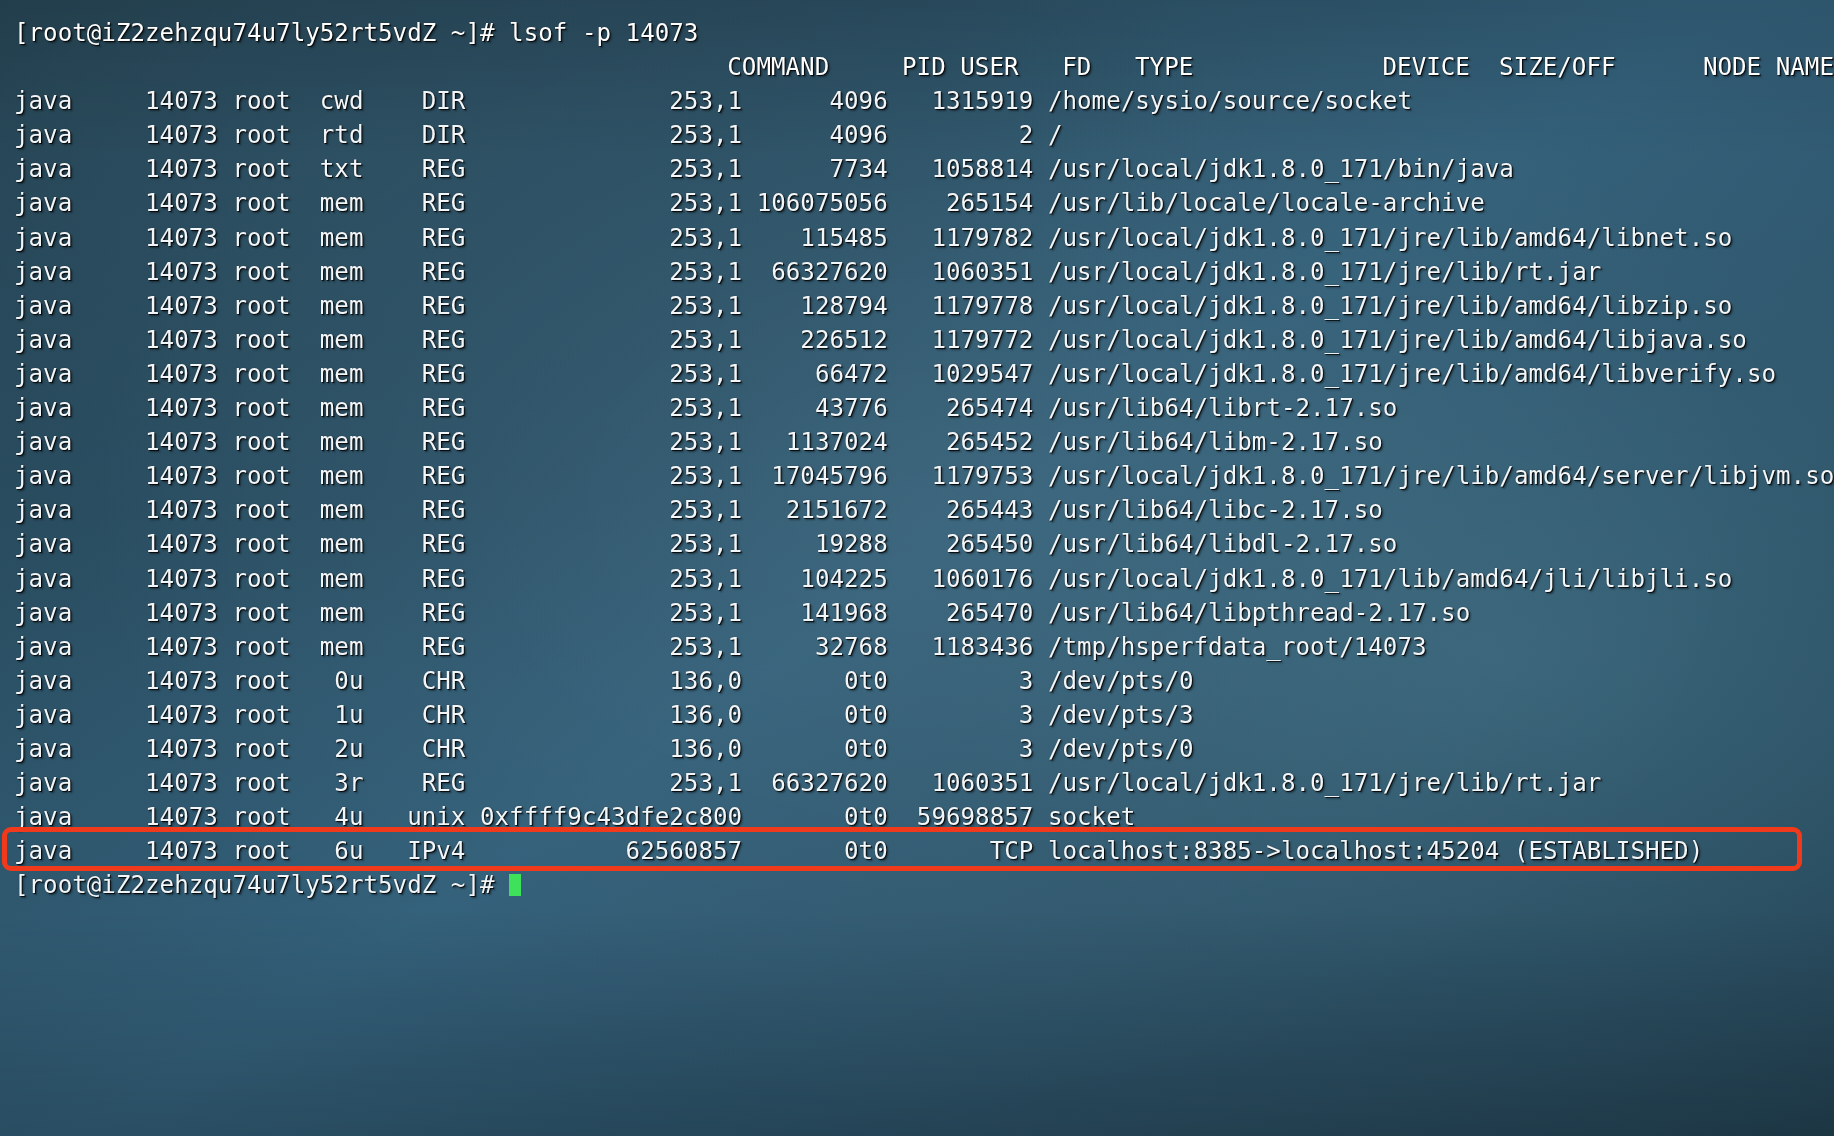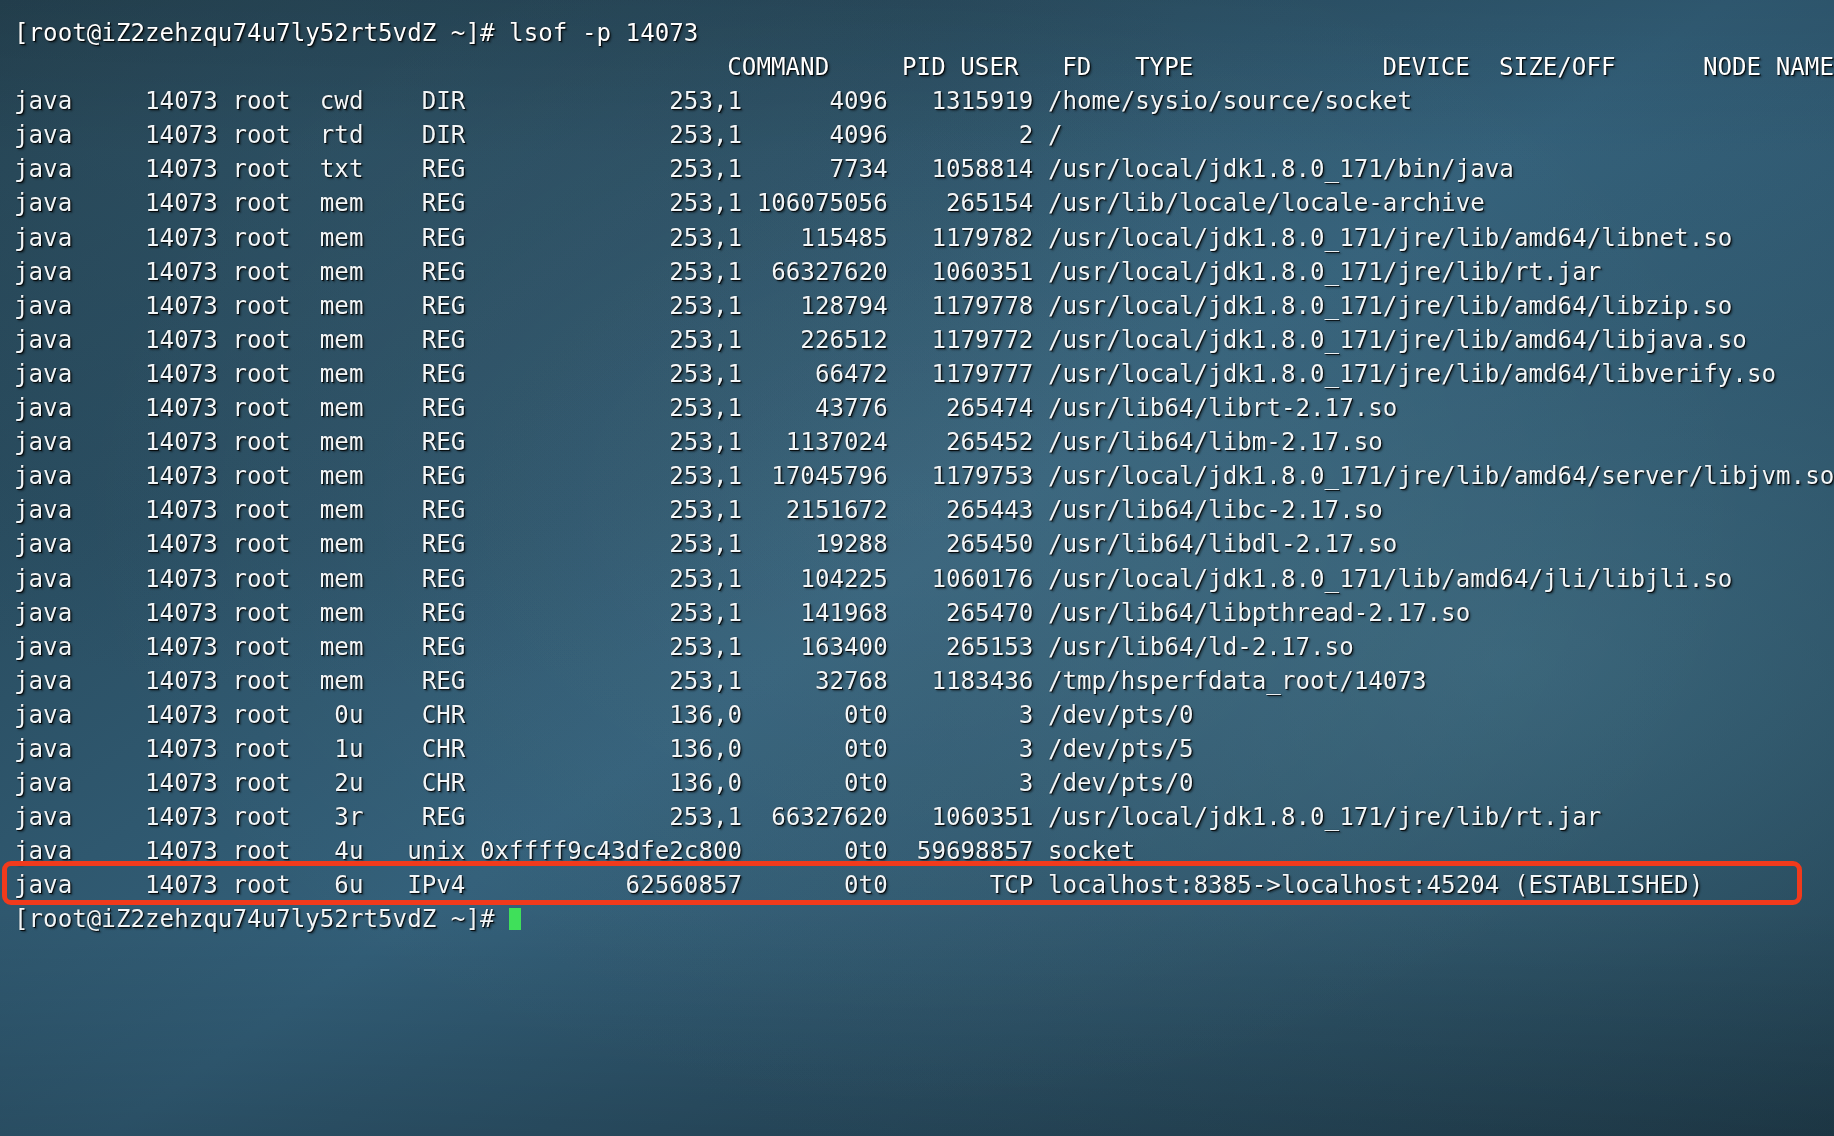--- a/index.html
+++ b/index.html
@@ -85,32 +85,31 @@
 
     <div id="rows">
         <div class="line">java     14073 root  cwd    DIR              253,1      4096   1315919 /home/sysio/source/socket</div>
         <div class="line">java     14073 root  rtd    DIR              253,1      4096         2 /</div>
         <div class="line">java     14073 root  txt    REG              253,1      7734   1058814 /usr/local/jdk1.8.0_171/bin/java</div>
         <div class="line">java     14073 root  mem    REG              253,1 106075056    265154 /usr/lib/locale/locale-archive</div>
         <div class="line">java     14073 root  mem    REG              253,1    115485   1179782 /usr/local/jdk1.8.0_171/jre/lib/amd64/libnet.so</div>
         <div class="line">java     14073 root  mem    REG              253,1  66327620   1060351 /usr/local/jdk1.8.0_171/jre/lib/rt.jar</div>
         <div class="line">java     14073 root  mem    REG              253,1    128794   1179778 /usr/local/jdk1.8.0_171/jre/lib/amd64/libzip.so</div>
         <div class="line">java     14073 root  mem    REG              253,1    226512   1179772 /usr/local/jdk1.8.0_171/jre/lib/amd64/libjava.so</div>
-        <div class="line">java     14073 root  mem    REG              253,1     66472   1179777 /usr/local/jdk1.8.0_171/jre/lib/amd64/libverify.so</div>
+        <div class="line">java     14073 root  mem    REG              253,1     66472   1029547 /usr/local/jdk1.8.0_171/jre/lib/amd64/libverify.so</div>
         <div class="line">java     14073 root  mem    REG              253,1     43776    265474 /usr/lib64/librt-2.17.so</div>
         <div class="line">java     14073 root  mem    REG              253,1   1137024    265452 /usr/lib64/libm-2.17.so</div>
         <div class="line">java     14073 root  mem    REG              253,1  17045796   1179753 /usr/local/jdk1.8.0_171/jre/lib/amd64/server/libjvm.so</div>
         <div class="line">java     14073 root  mem    REG              253,1   2151672    265443 /usr/lib64/libc-2.17.so</div>
         <div class="line">java     14073 root  mem    REG              253,1     19288    265450 /usr/lib64/libdl-2.17.so</div>
         <div class="line">java     14073 root  mem    REG              253,1    104225   1060176 /usr/local/jdk1.8.0_171/lib/amd64/jli/libjli.so</div>
         <div class="line">java     14073 root  mem    REG              253,1    141968    265470 /usr/lib64/libpthread-2.17.so</div>
-        <div class="line">java     14073 root  mem    REG              253,1    163400    265153 /usr/lib64/ld-2.17.so</div>
         <div class="line">java     14073 root  mem    REG              253,1     32768   1183436 /tmp/hsperfdata_root/14073</div>
         <div class="line">java     14073 root   0u    CHR              136,0       0t0         3 /dev/pts/0</div>
-        <div class="line">java     14073 root   1u    CHR              136,0       0t0         3 /dev/pts/5</div>
+        <div class="line">java     14073 root   1u    CHR              136,0       0t0         3 /dev/pts/3</div>
         <div class="line">java     14073 root   2u    CHR              136,0       0t0         3 /dev/pts/0</div>
         <div class="line">java     14073 root   3r    REG              253,1  66327620   1060351 /usr/local/jdk1.8.0_171/jre/lib/rt.jar</div>
         <div class="line">java     14073 root   4u   unix 0xffff9c43dfe2c800       0t0  59698857 socket</div>
         <div class="line highlight-wrap">java     14073 root   6u   IPv4           62560857       0t0       TCP localhost:8385-&gt;localhost:45204 (ESTABLISHED)<div class="highlight-box" style="border-color: rgb(241, 58, 28);"></div></div>
       </div>
 
     <div class="line bottom-row"><span>[root@iZ2zehzqu74u7ly52rt5vdZ ~]# </span><span class="cursor"></span></div>
   </div>
 </div>
 

